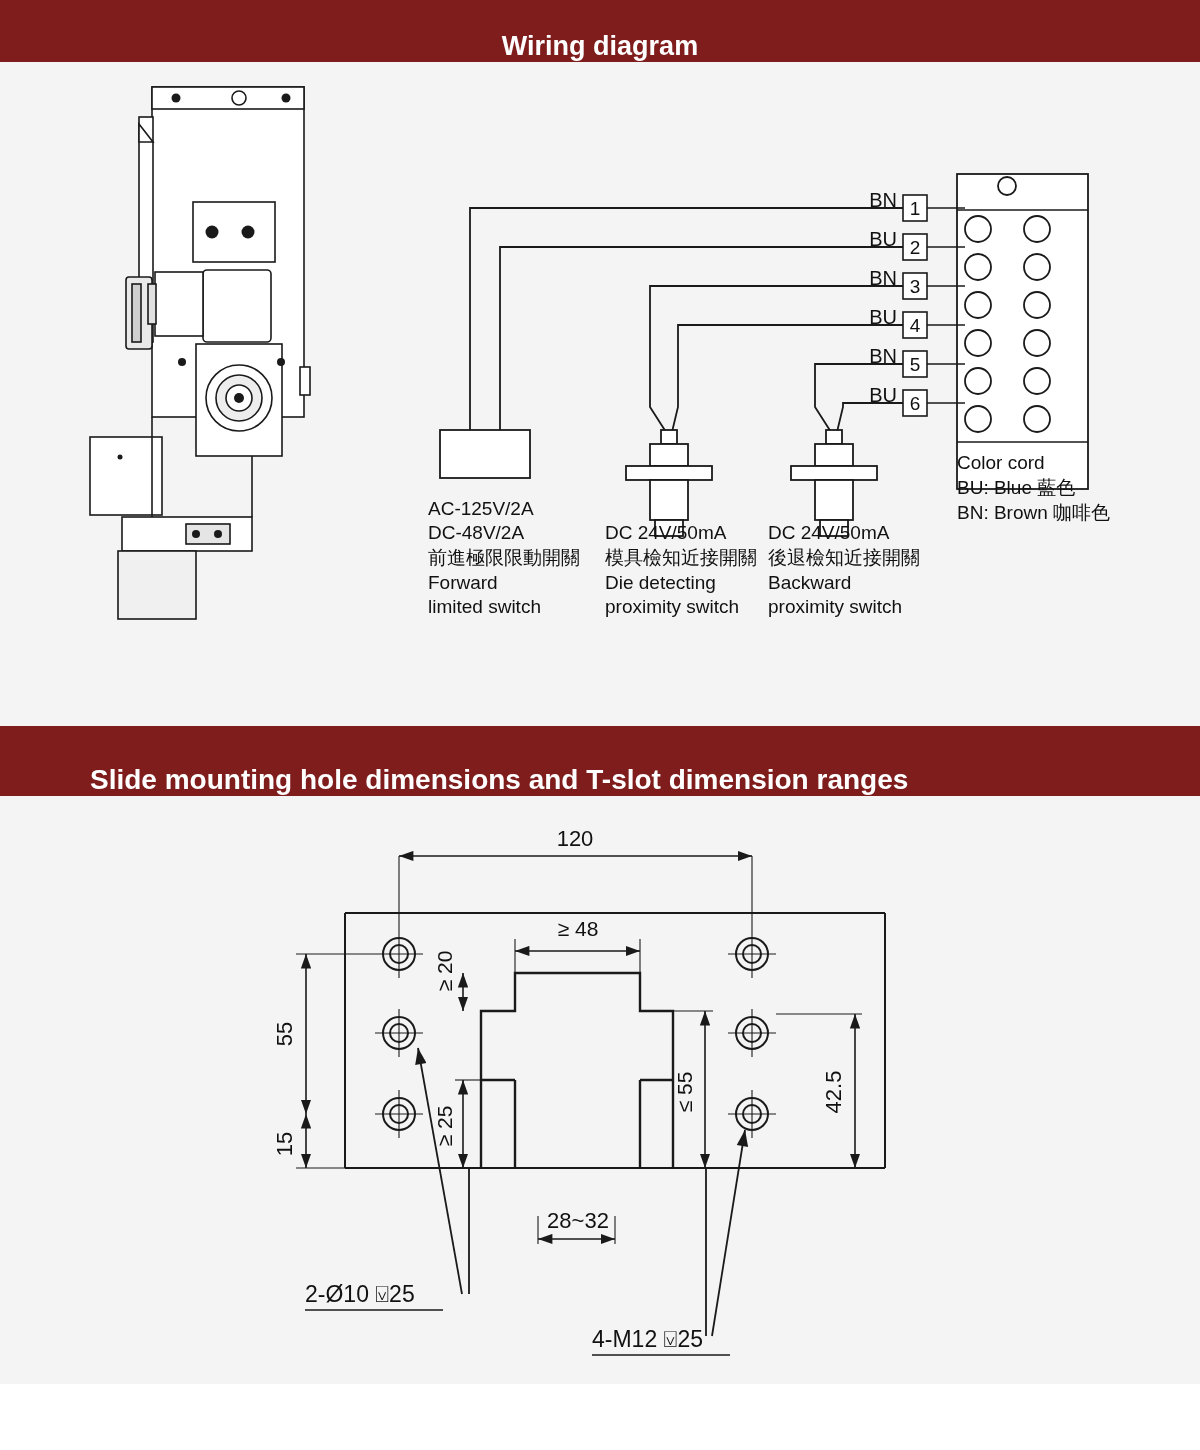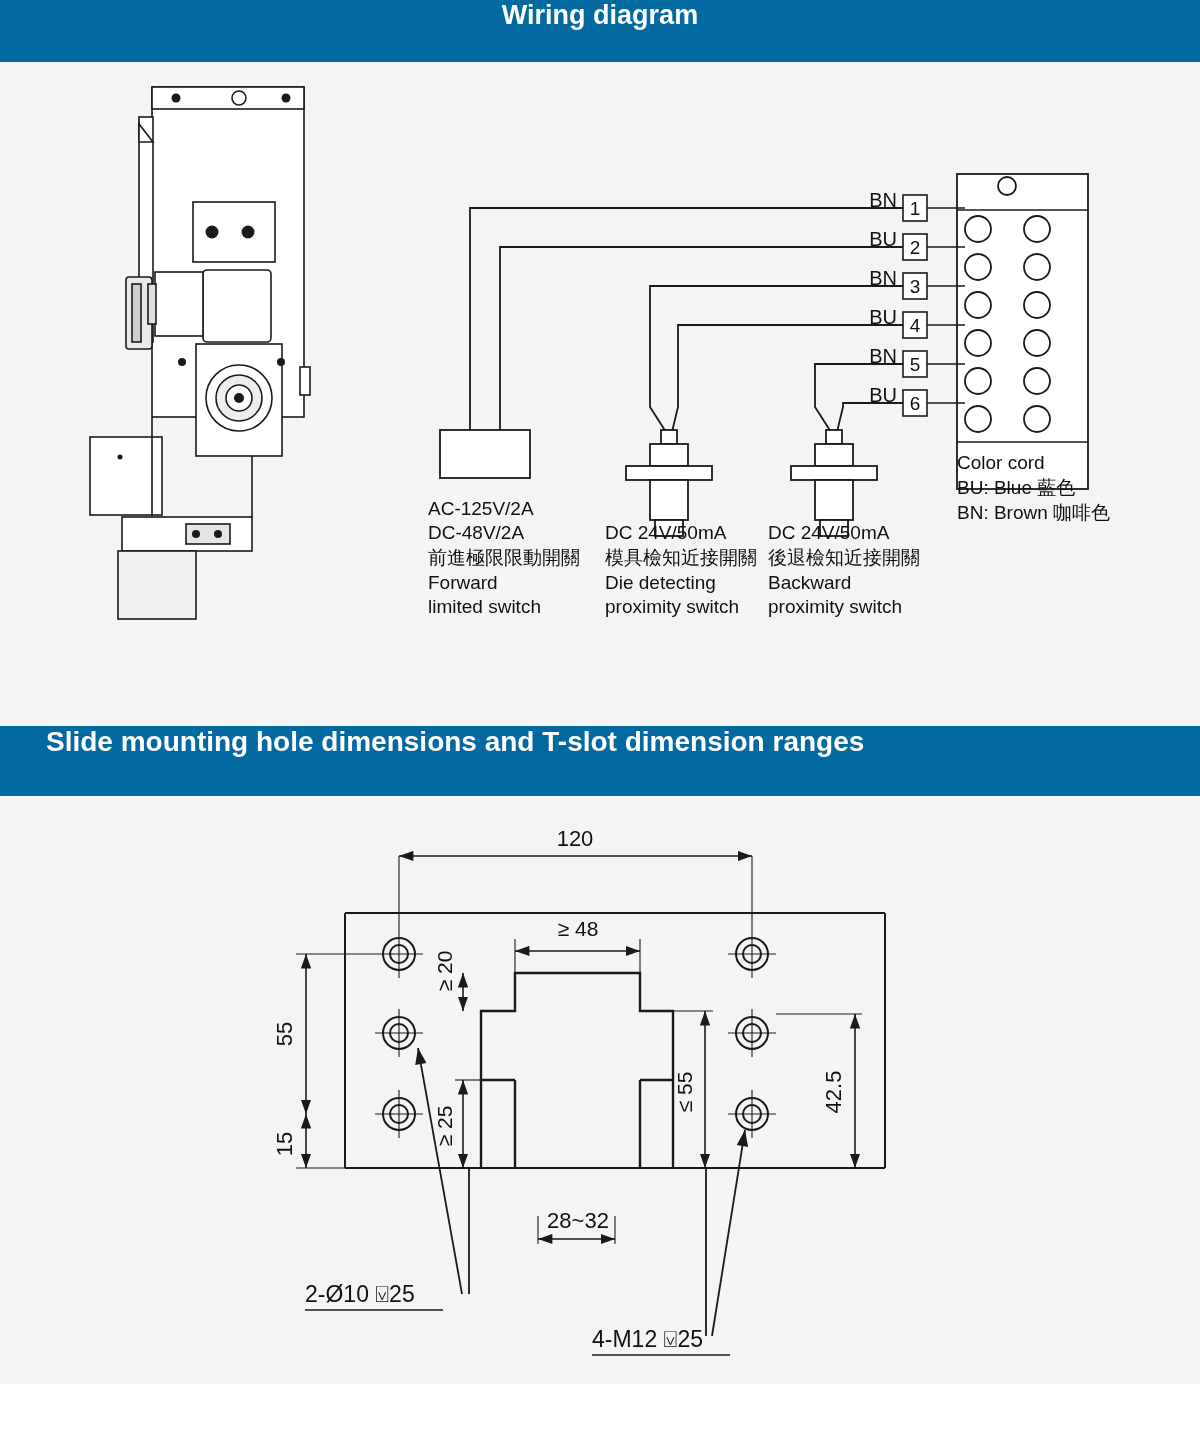--- a/index.html
+++ b/index.html
@@ -4,34 +4,34 @@
 <style>
   html,body{margin:0;padding:0;}
   body{
     width:1200px;height:1450px;
     background:#ffffff;
     font-family:"Liberation Sans", sans-serif;
     overflow:hidden;
     position:relative;
   }
   .section-header{
-    background:#0369a1;
+    background:#7f1d1d;
     color:#ffffff;
     font-weight:bold;
     display:flex;
-    align-items:flex-start;
+    align-items:flex-end;
     box-sizing:border-box;
   }
   #wiring-header{
     position:absolute;left:0;top:0;width:1200px;height:62px;
     justify-content:center;font-size:27px;
   }
   #slide-header{
     position:absolute;left:0;top:726px;width:1200px;height:70px;
-    justify-content:flex-start;padding-left:46px;font-size:28px;
+    justify-content:flex-start;padding-left:90px;font-size:28px;
   }
   #wiring-panel{
     position:absolute;left:0;top:62px;width:1200px;height:664px;
     background:#f4f4f4;
   }
   #slide-panel{
     position:absolute;left:0;top:796px;width:1200px;height:588px;
     background:#f4f4f4;
   }
   svg{display:block;}

